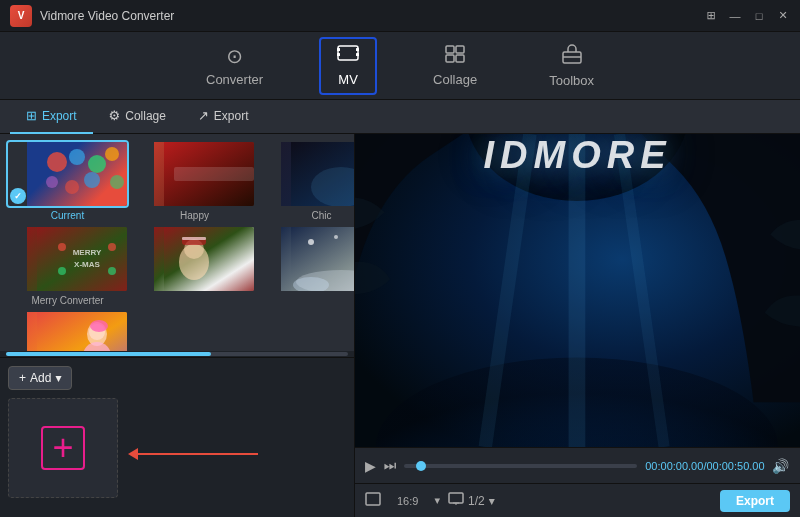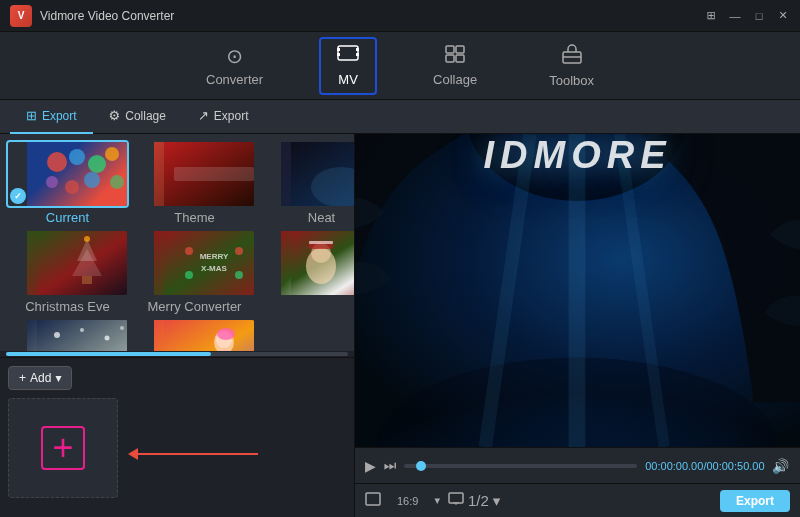--- a/index.html
+++ b/index.html
@@ -159,21 +159,21 @@
     }
     .theme-thumb-inner {
       width: 100%;
       height: 100%;
       display: flex;
       align-items: flex-start;
       justify-content: center;
       margin-left: 19px;
     }
     .theme-name {
-      font-size: 13px;
+      font-size: 10px;
       color: #aaa;
       margin-top: 2px;
       text-align: center;
     }
     .theme-name.selected-name {
       color: #5bc8f5;
     }
     
     .check-badge {
       position: absolute;
@@ -366,21 +366,21 @@
       color: #aaa;
       cursor: pointer;
     }
     .ratio-select .ratio-icon {
       font-size: 14px;
     }
     .screen-select {
       display: flex;
       align-items: center;
       gap: 4px;
-      font-size: 15px;
+      font-size: 12px;
       color: #aaa;
       cursor: pointer;
     }
     .export-btn {
       margin-left: auto;
       background: #5bc8f5;
       border: none;
       border-radius: 4px;
       padding: 4px 16px;
       color: #fff;
@@ -526,63 +526,42 @@
               <defs>
                   <linearGradient id="neat-grad" x1="0" y1="0" x2="1" y2="1">
                     <stop offset="0%" stop-color="#b71c1c"></stop>
                     <stop offset="100%" stop-color="#1a0a00"></stop>
                   </linearGradient>
                 </defs>
               <rect x="10" y="25" width="80" height="14" rx="2" fill="rgba(255,255,255,0.15)"></rect>
             </svg>
           </div>
         </div>
-        <span class="theme-name">Theme</span>
+        <span class="theme-name">Happy</span>
       </div>
 
 
       <div class="theme-item">
         <div class="theme-thumb">
           <div class="theme-thumb-inner t-chic">
             <svg width="100" height="64" viewBox="0 0 100 64">
               <defs>
                   <linearGradient id="chic-grad" x1="0" y1="0" x2="1" y2="1">
                     <stop offset="0%" stop-color="#0d0d1a"></stop>
                     <stop offset="100%" stop-color="#0f3460"></stop>
                   </linearGradient>
                 </defs>
               <rect width="100" height="64" fill="url(#chic-grad)"></rect>
               <ellipse cx="50" cy="45" rx="30" ry="20" fill="rgba(100,200,255,0.12)"></ellipse>
             </svg>
           </div>
         </div>
-        <span class="theme-name">Neat</span>
-      </div>
-
-      <div class="theme-item">
-        <div class="theme-thumb">
-          <div class="theme-thumb-inner t-christmas-eve">
-            <svg width="100" height="64" viewBox="0 0 100 64">
-              <defs>
-                  <linearGradient id="xmas-eve-grad" x1="0" y1="0" x2="1" y2="1">
-                    <stop offset="0%" stop-color="#2d5016"></stop>
-                    <stop offset="50%" stop-color="#8b1a1a"></stop>
-                    <stop offset="100%" stop-color="#0d0d1a"></stop>
-                  </linearGradient>
-                </defs>
-              <rect width="100" height="64" fill="url(#xmas-eve-grad)"></rect>
-              <polygon points="50,8 60,30 40,30" fill="rgba(255,255,255,0.2)"></polygon>
-              <polygon points="50,18 65,45 35,45" fill="rgba(255,255,255,0.15)"></polygon>
-              <rect x="45" y="45" width="10" height="8" fill="rgba(180,120,60,0.5)"></rect>
-              <circle cx="50" cy="8" r="3" fill="#f39c12" opacity="0.8"></circle>
-            </svg>
-          </div>
-        </div>
-        <span class="theme-name">Christmas Eve</span>
-      </div>
+        <span class="theme-name">Chic</span>
+      </div>
+
 
       <div class="theme-item">
         <div class="theme-thumb">
           <div class="theme-thumb-inner t-merry-christmas">
             <svg width="100" height="64" viewBox="0 0 100 64">
               <defs>
                   <linearGradient id="merry-grad" x1="0" y1="0" x2="1" y2="1">
                     <stop offset="0%" stop-color="#8b1a1a"></stop>
                     <stop offset="50%" stop-color="#2d5016"></stop>
                     <stop offset="100%" stop-color="#8b1a1a"></stop>

